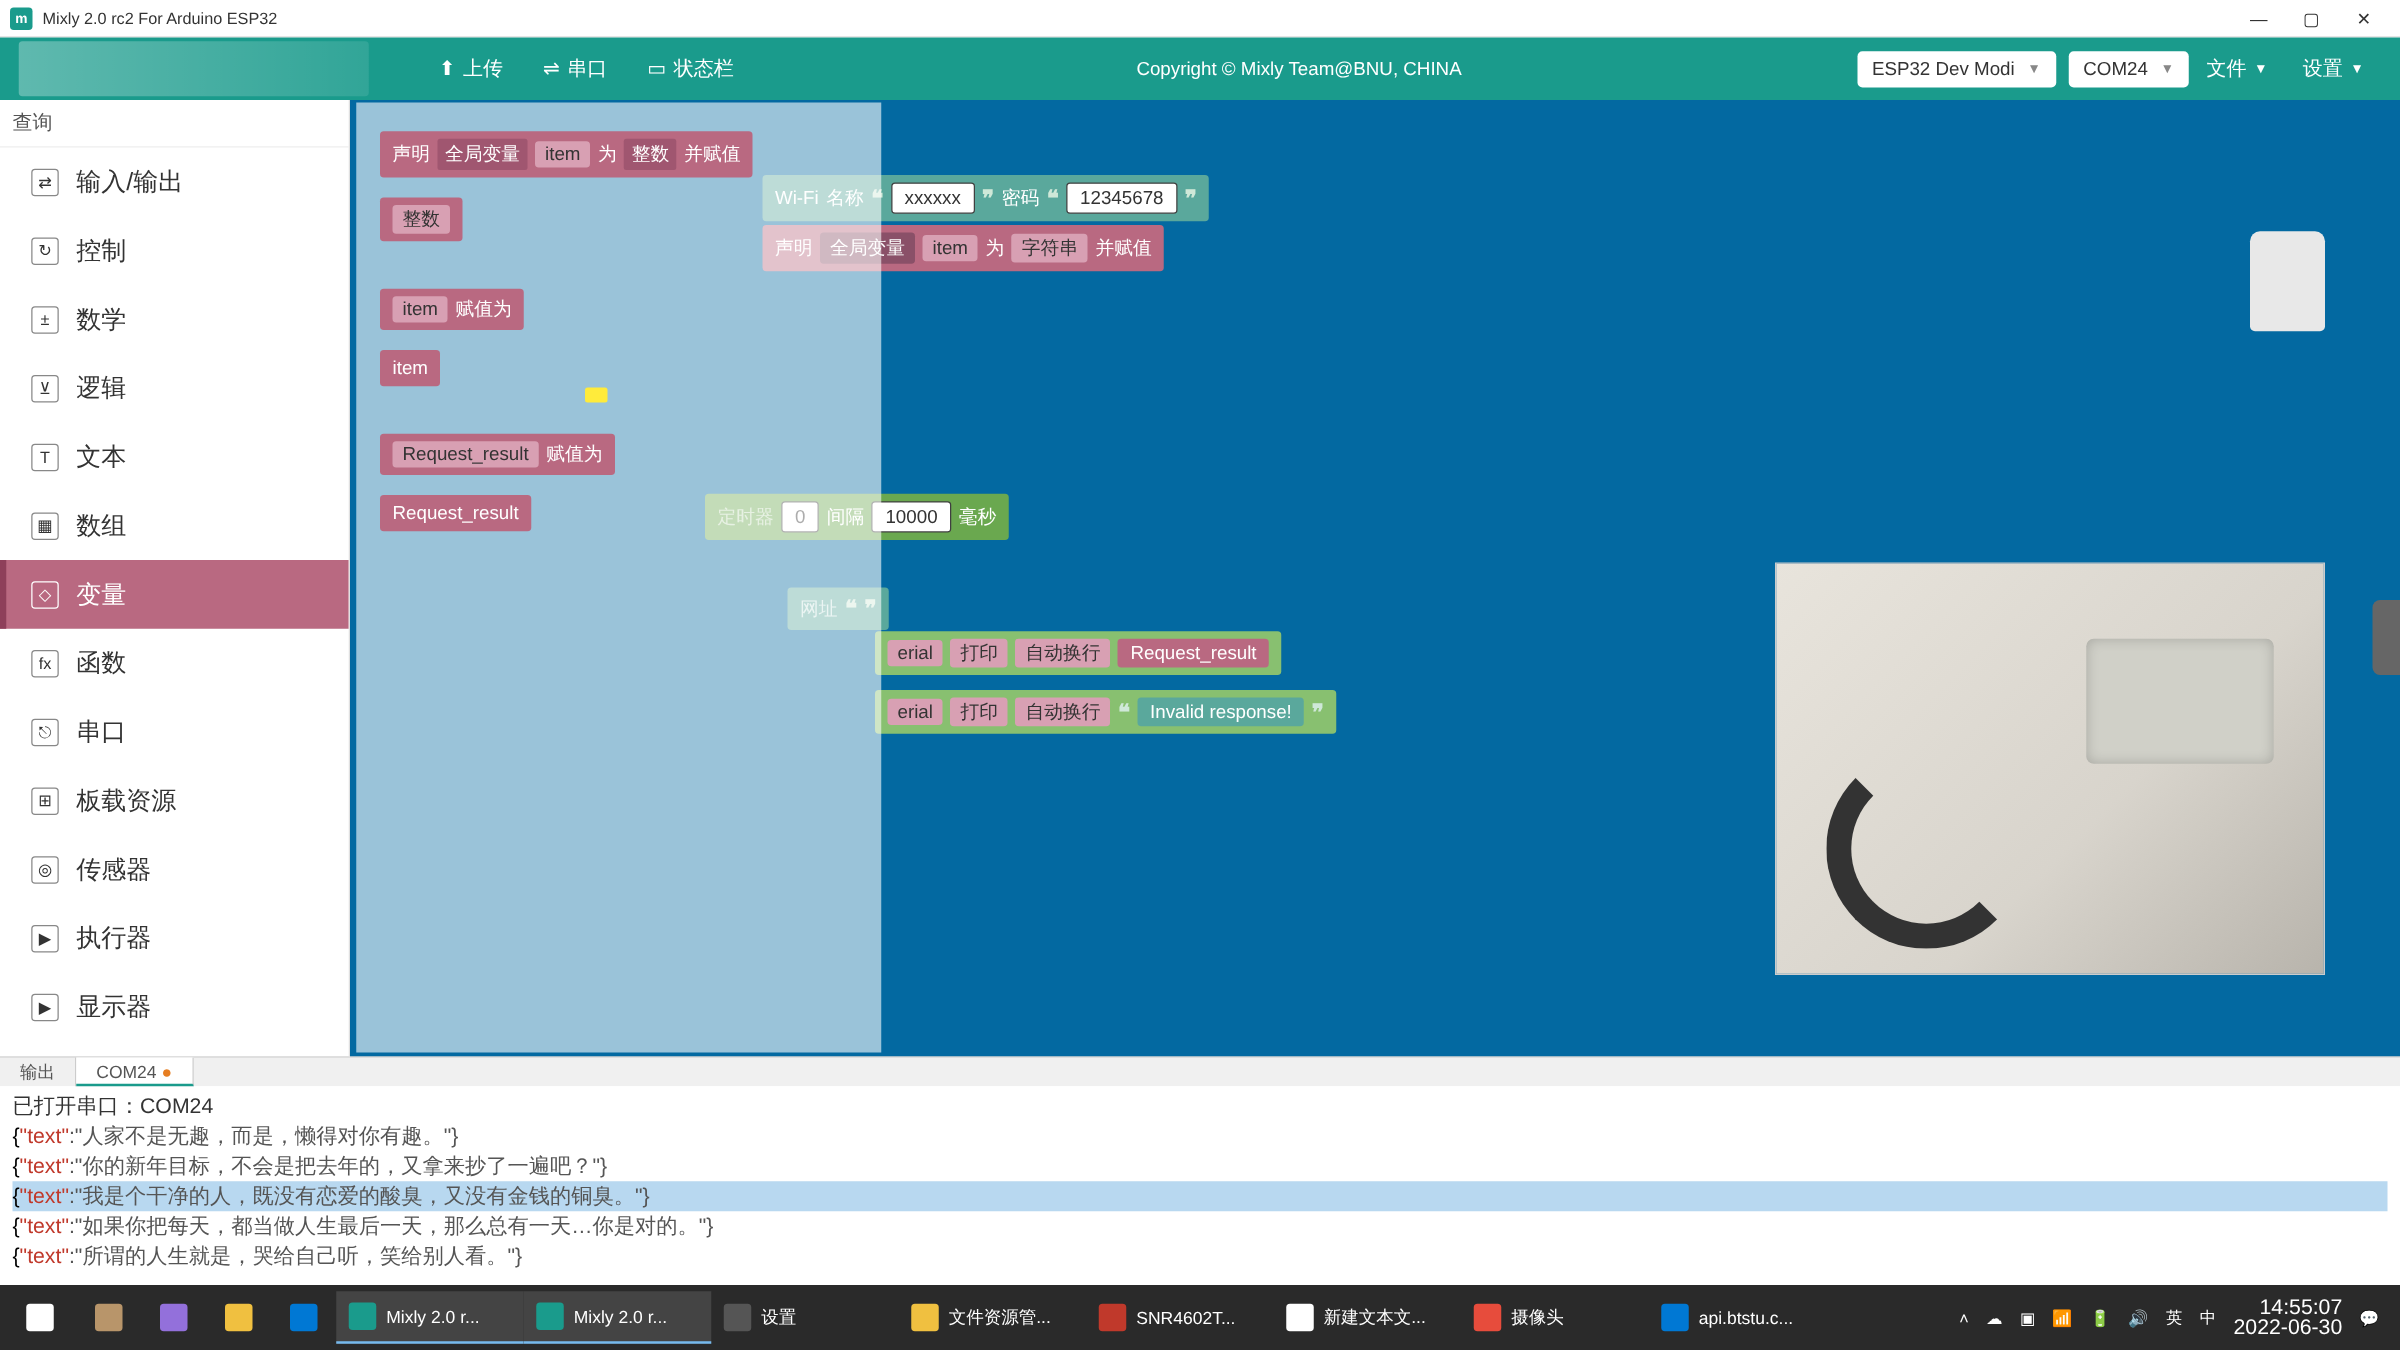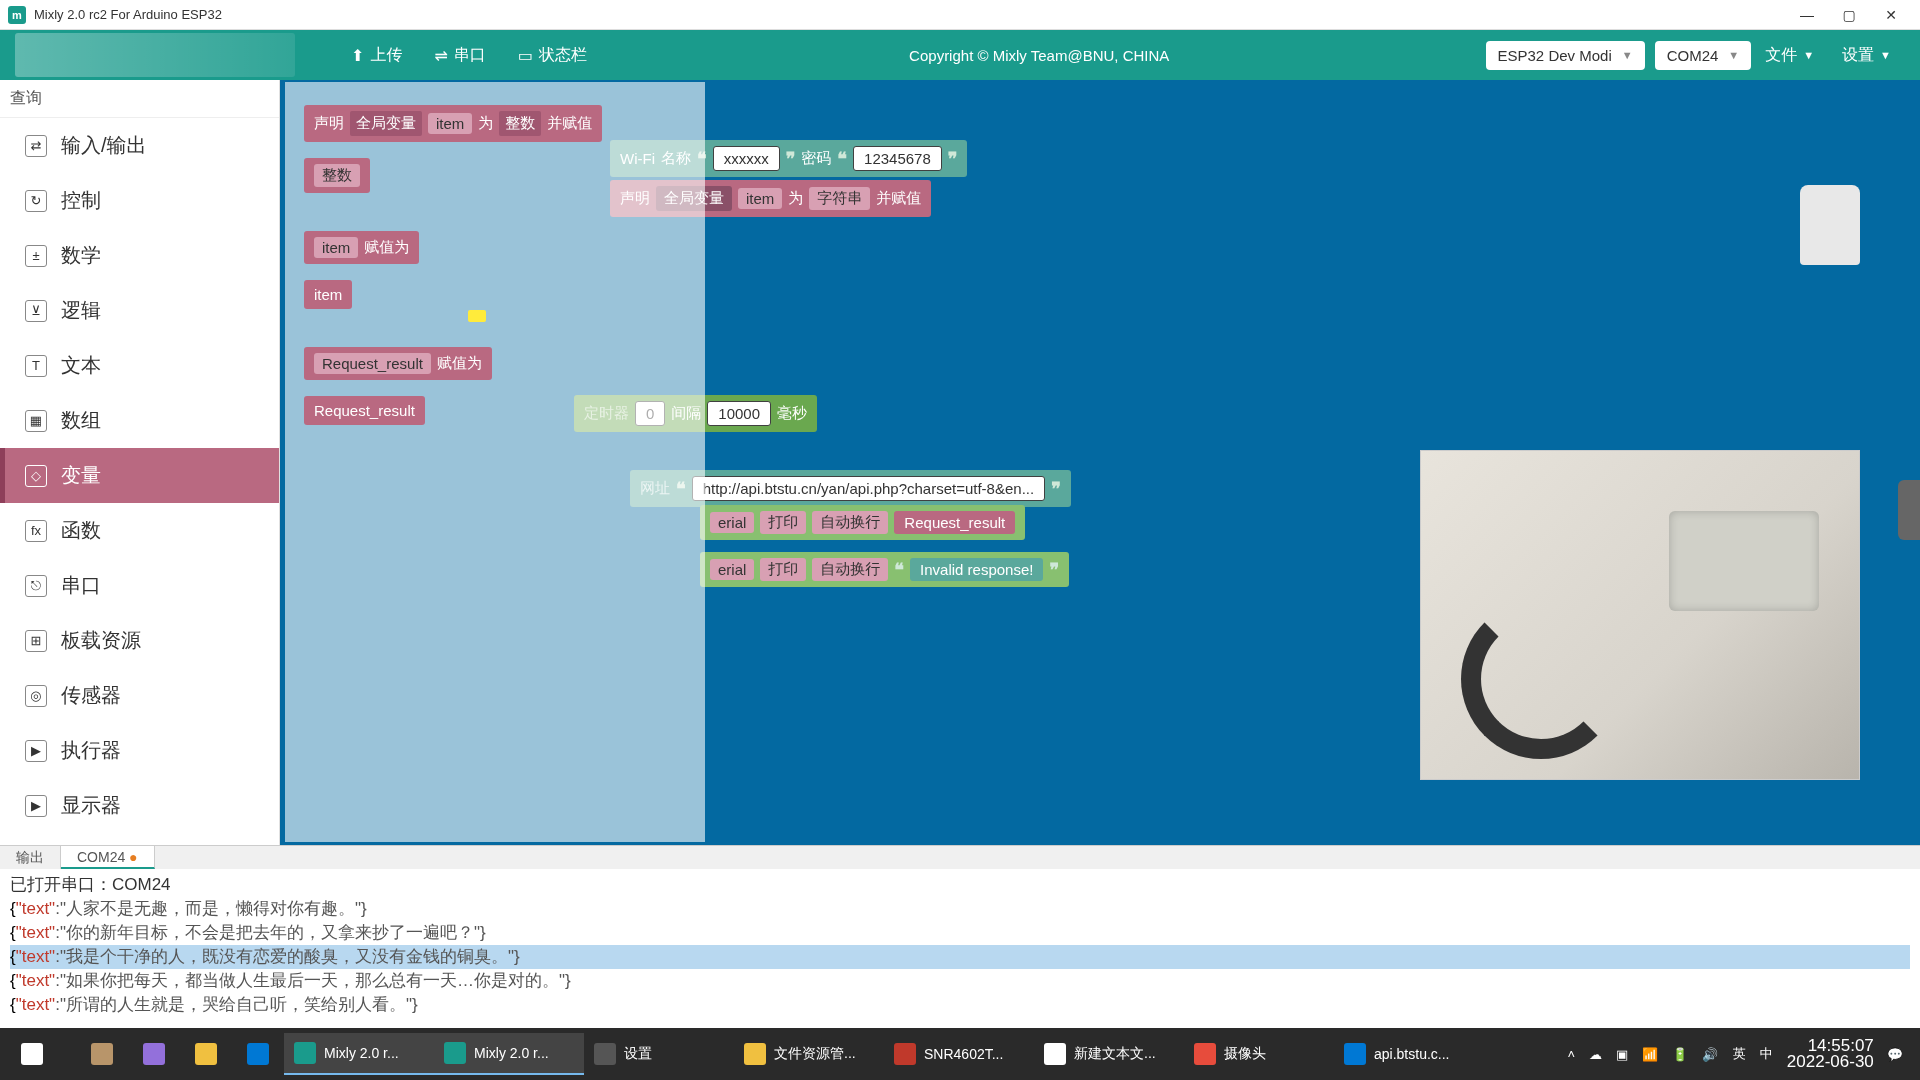--- a/index.html
+++ b/index.html
@@ -54,21 +54,21 @@
 .console-tabs .tab { padding: 3px 16px; font-size: 14px; color: #555; border-right: 1px solid #ccc; }
 .console-tabs .tab.active { background: #fff; border-bottom: 2px solid #1a9b8c; }
 .console-tabs .tab .dot { color: #e67e22; }
 
 .console { height: 150px; background: #fff; padding: 4px 10px; font-family: Consolas, monospace; font-size: 17px; line-height: 24px; overflow: hidden; }
 .console .port { color: #333; }
 .console .ln .k { color: #c0392b; }
 .console .ln .v { color: #555; }
 .console .ln.sel { background: #b8d8f0; }
 
-.taskbar { position: absolute; bottom: 0; left: 0; right: 0; height: 52px; background: #2a2a2a; display: flex; align-items: center; padding: 0 6px; gap: 18px; }
+.taskbar { position: absolute; bottom: 0; left: 0; right: 0; height: 52px; background: #2a2a2a; display: flex; align-items: center; padding: 0 6px; gap: 3px; }
 .taskbar .tb-item { height: 42px; min-width: 52px; display: flex; align-items: center; justify-content: center; gap: 8px; color: #fff; font-size: 14px; padding: 0 10px; }
 .taskbar .tb-item.wide { min-width: 150px; justify-content: flex-start; }
 .taskbar .tb-item.active { background: #444; border-bottom: 2px solid #76b9ed; }
 .taskbar .tb-icon { width: 22px; height: 22px; border-radius: 3px; }
 .taskbar .tray { margin-left: auto; display: flex; align-items: center; gap: 14px; color: #fff; font-size: 13px; padding-right: 10px; }
 .taskbar .clock { display: flex; flex-direction: column; align-items: flex-end; font-size: 17px; line-height: 16px; }
 
 .cursor-marker { position: absolute; left: 468px; top: 310px; width: 18px; height: 12px; background: #ffeb3b; border-radius: 2px; }
 </style>
 </head>
@@ -193,32 +193,31 @@
 
     <div class="ws-block pink" style="left:330px; top:100px;">
       <span>声明</span>
       <span class="dk">全局变量</span>
       <span class="lab">item</span>
       <span>为</span>
       <span class="lab">字符串</span>
       <span>并赋值</span>
     </div>
 
-    <div class="ws-block green" style="left:294px; top:315px;">
+    <div class="ws-block green" style="left:284px; top:315px;">
       <span style="opacity:0.6">定时器</span>
       <span class="field">0</span>
       <span>间隔</span>
       <span class="field">10000</span>
       <span>毫秒</span>
     </div>
 
     <div class="ws-block teal" style="left:350px; top:390px;">
       <span style="opacity:0.7">网址</span>
       <span class="quote">❝</span>
-      <span class="field" style="max-width:400px; overflow:hidden; white-space:nowrap;">http://api.btstu.cn/yan/api.php?charset=utf-8&amp;en...</span>
       <span class="quote">❞</span>
     </div>
 
     <div class="ws-block greenbox" style="left:420px; top:425px;">
       <span class="lab">erial</span>
       <span class="lab">打印</span>
       <span class="lab">自动换行</span>
       <span class="ws-block pink" style="position:static; padding:3px 10px;">Request_result</span>
     </div>
 

